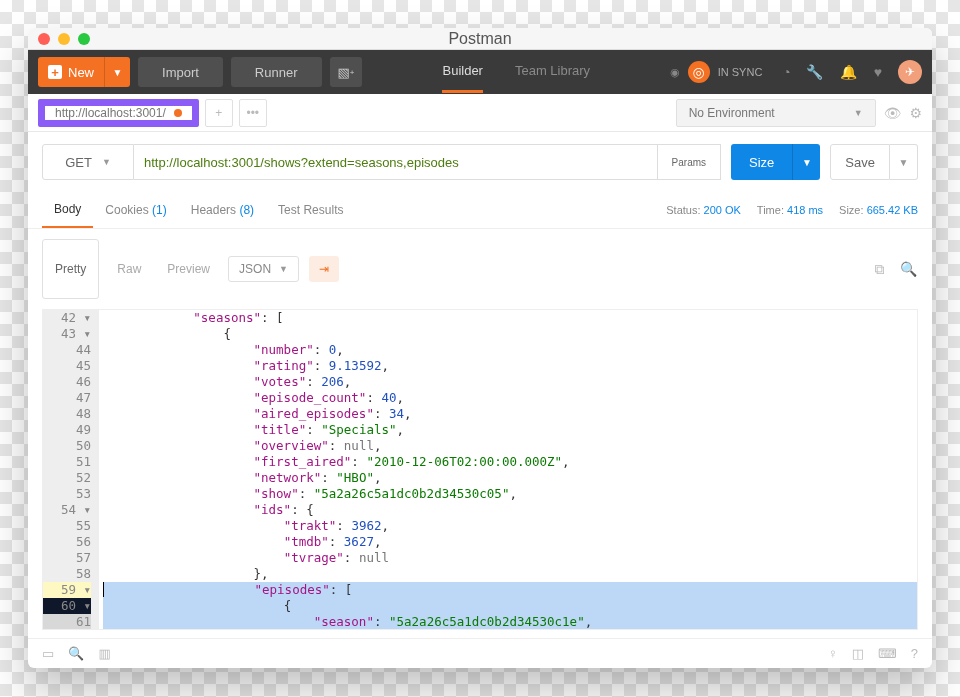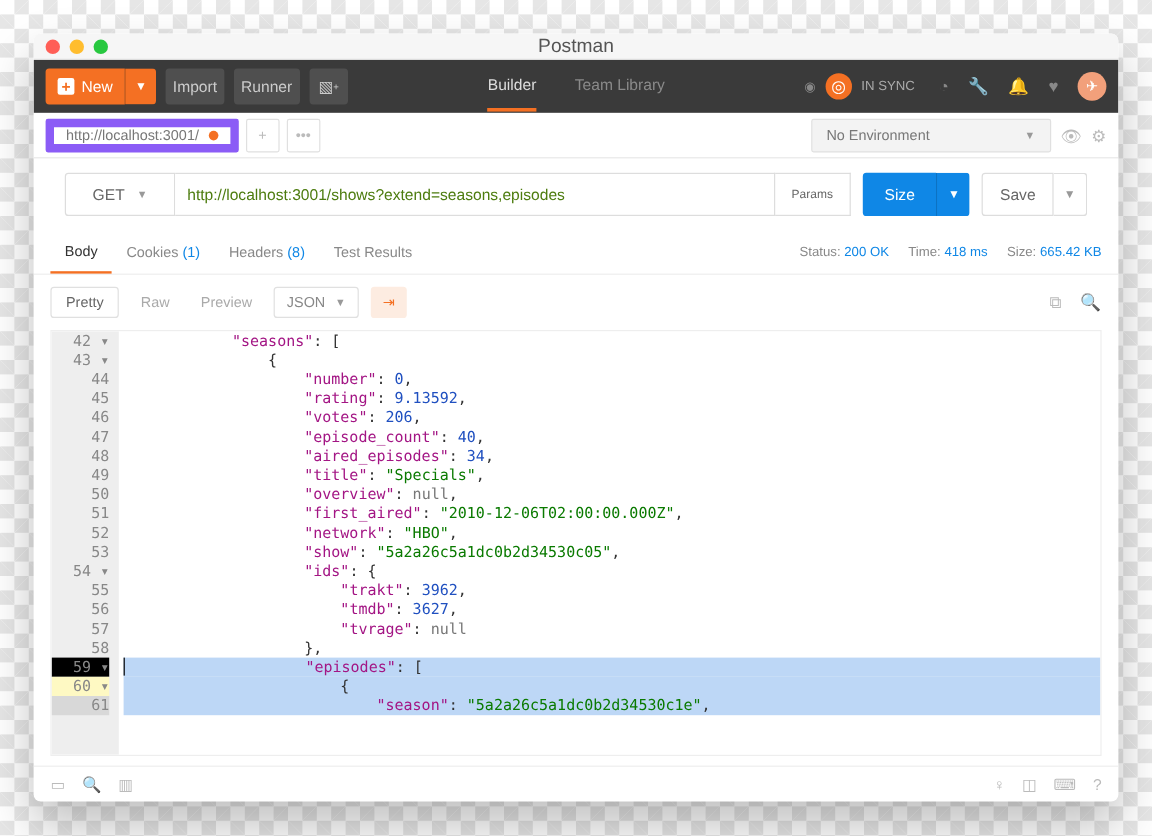--- a/index.html
+++ b/index.html
@@ -23,53 +23,53 @@
     display: flex; align-items: center; position: relative;
   }
   .traffic { display: flex; gap: 8px; padding-left: 10px; }
   .dot { width: 12px; height: 12px; border-radius: 50%; }
   .dot.red { background: #ff5f57; } .dot.yellow { background: #ffbd2e; } .dot.green { background: #28c840; }
   .title-text { position: absolute; left: 0; right: 0; text-align: center; font-size: 16px; color: #555; }
 
   .toolbar { height: 44px; background: #3a3a3a; display: flex; align-items: center; padding: 0 10px; color: #bbb; font-size: 13px; }
   .btn-new { background: #f47023; color: #fff; height: 30px; display: flex; align-items: center; border-radius: 3px 0 0 3px; padding: 0 10px; gap: 6px; font-weight: 500; }
   .btn-new-drop { background: #f47023; width: 26px; height: 30px; border-left: 1px solid rgba(0,0,0,.15); border-radius: 0 3px 3px 0; display: flex; align-items: center; justify-content: center; color: #fff; font-size: 10px; }
-  .gray-btn { background: #4f4f4f; height: 30px; padding: 0 6px; display: flex; align-items: center; margin-left: 8px; border-radius: 3px; color: #ccc; }
+  .gray-btn { background: #4f4f4f; height: 30px; padding: 0 24px; display: flex; align-items: center; margin-left: 8px; border-radius: 3px; color: #ccc; }
   .tab-center { flex: 1; display: flex; justify-content: center; gap: 32px; }
   .tab-c { padding: 12px 0; color: #8a8a8a; }
   .tab-c.active { color: #ddd; border-bottom: 3px solid #f47023; }
   .sync { display: flex; align-items: center; gap: 8px; font-size: 11px; color: #aaa; }
   .sync-icon { width: 22px; height: 22px; border-radius: 50%; background: #f47023; display: flex; align-items: center; justify-content: center; color: #fff; font-size: 14px; }
   .tb-icons { display: flex; gap: 16px; margin-left: 20px; color: #888; font-size: 14px; align-items: center;}
   .avatar { width: 24px; height: 24px; border-radius: 50%; background: #f2a07b; display: flex; align-items: center; justify-content: center; color:#fff; font-size:12px; }
 
   .tabrow { height: 38px; border-bottom: 1px solid #e8e8e8; display: flex; align-items: center; padding: 0 10px; font-size: 12px; color: #777; }
   .reqtab { border: 7px solid #8b5cf6; height: 28px; padding: 0 10px; display: flex; align-items: center; gap: 8px; border-radius: 2px; }
   .orange-dot { width: 8px; height: 8px; border-radius: 50%; background: #f47023; }
   .sq { width: 28px; height: 28px; border: 1px solid #e0e0e0; margin-left: 6px; display: flex; align-items: center; justify-content: center; color: #bbb; border-radius: 2px; }
   .env-box { margin-left: auto; background: #f3f3f3; height: 28px; border:1px solid #e0e0e0; border-radius:2px; padding: 0 12px; display:flex; align-items:center; gap: 40px; color:#777; width:200px; justify-content:space-between;}
   .env-icon { color:#bbb; margin-left:8px; font-size:14px; }
 
-  .reqbar { padding: 12px 26px; display: flex; gap: 0; align-items: center; }
+  .reqbar { padding: 12px 14px; display: flex; gap: 0; align-items: center; }
   .method { border: 1px solid #ddd; height: 36px; width: 92px; display: flex; align-items: center; justify-content: center; gap: 10px; font-size: 13px; color: #666; border-radius: 3px 0 0 3px; }
   .url { border: 1px solid #ddd; border-left: none; height: 36px; flex: 1; padding: 0 10px; font-size: 13px; color: #4d7c0f; border-radius: 0; }
   .params { border: 1px solid #ddd; border-left: none; height: 36px; padding: 0 14px; display: flex; align-items: center; font-size: 10px; color: #666; }
   .send { background: #0f87e6; color: #fff; height: 36px; padding: 0 18px; margin-left: 10px; display: flex; align-items: center; font-size: 13px; border-radius: 3px 0 0 3px; font-weight:500;}
   .send-drop { background: #0f87e6; width: 28px; height: 36px; border-left: 1px solid rgba(0,0,0,.15); display: flex; align-items:center; justify-content:center; color:#fff; font-size:10px; border-radius: 0 3px 3px 0; }
   .save { border:1px solid #ddd; height: 36px; padding: 0 14px; margin-left: 10px; display:flex; align-items:center; color:#666; font-size:13px; border-radius:3px 0 0 3px;}
   .save-drop { border:1px solid #ddd; border-left:none; width:28px; height:36px; display:flex; align-items:center; justify-content:center; color:#999; font-size:10px; border-radius:0 3px 3px 0;}
 
   .resp-tabs { display: flex; align-items: center; padding: 0 14px; border-bottom: 1px solid #eee; font-size: 12px; color: #888; }
   .rtab { padding: 10px 12px; cursor: pointer; }
   .rtab.active { color: #333; border-bottom: 2px solid #f47023; }
   .blue { color: #0f87e6; }
   .status-meta { margin-left: auto; display: flex; gap: 16px; font-size: 11px; color:#888;}
 
   .viewbar { display:flex; align-items:center; padding:10px 14px; gap:10px; font-size:12px; color:#888;}
-  .pill { border:1px solid #e0e0e0; padding:5px 12px; border-radius:3px; color:#666;}
+  .pill { border:1px solid #e0e0e0; padding:22px 12px; border-radius:3px; color:#666;}
   .plain { padding:5px 8px; color:#aaa; }
   .json-pill { border:1px solid #e0e0e0; padding:5px 10px; border-radius:3px; display:flex; gap:8px; align-items:center;}
   .wrap-icon { background:#fdece1; border-radius:3px; width:30px; height:26px; display:flex; align-items:center; justify-content:center; color:#f47023;}
   .right-icons { margin-left:auto; display:flex; gap:16px; color:#bbb; font-size:14px;}
 
   .code-area { flex:1; display:flex; border:1px solid #eee; margin:0 14px 8px; overflow:hidden; font-family: Menlo,Consolas,monospace; font-size:12.5px; }
   .gutter { background:#eee; width:56px; color:#888; text-align:right; padding-right:8px; line-height:16px; }
   .gutter div { height:16px; }
   .code { flex:1; padding-left:4px; line-height:16px; white-space:pre; position:relative;}
   .code .line { height:16px; }
@@ -199,22 +199,22 @@
           <div>49</div>
           <div>50</div>
           <div>51</div>
           <div>52</div>
           <div>53</div>
           <div>54 ▾</div>
           <div>55</div>
           <div>56</div>
           <div>57</div>
           <div>58</div>
-          <div style="background: #000000;">59 ▾</div>
-          <div style="background: #fef9c3;">60 ▾</div>
+          <div style="background: #fef9c3;">59 ▾</div>
+          <div style="background: #0f172a;">60 ▾</div>
           <div style="background: rgb(216, 216, 216);">61</div>
         </div>
       <div class="code" id="code"><div class="line">            <span class="k">"seasons"</span><span class="pu">: [</span></div><div class="line">                <span class="pu">{</span></div><div class="line">                    <span class="k">"number"</span><span class="pu">: </span><span class="n">0</span><span class="pu">,</span></div><div class="line">                    <span class="k">"rating"</span><span class="pu">: </span><span class="n">9.13592</span><span class="pu">,</span></div><div class="line">                    <span class="k">"votes"</span><span class="pu">: </span><span class="n">206</span><span class="pu">,</span></div><div class="line">                    <span class="k">"episode_count"</span><span class="pu">: </span><span class="n">40</span><span class="pu">,</span></div><div class="line">                    <span class="k">"aired_episodes"</span><span class="pu">: </span><span class="n">34</span><span class="pu">,</span></div><div class="line">                    <span class="k">"title"</span><span class="pu">: </span><span class="s">"Specials"</span><span class="pu">,</span></div><div class="line">                    <span class="k">"overview"</span><span class="pu">: </span><span class="nu">null</span><span class="pu">,</span></div><div class="line">                    <span class="k">"first_aired"</span><span class="pu">: </span><span class="s">"2010-12-06T02:00:00.000Z"</span><span class="pu">,</span></div><div class="line">                    <span class="k">"network"</span><span class="pu">: </span><span class="s">"HBO"</span><span class="pu">,</span></div><div class="line">                    <span class="k">"show"</span><span class="pu">: </span><span class="s">"5a2a26c5a1dc0b2d34530c05"</span><span class="pu">,</span></div><div class="line">                    <span class="k">"ids"</span><span class="pu">: {</span></div><div class="line">                        <span class="k">"trakt"</span><span class="pu">: </span><span class="n">3962</span><span class="pu">,</span></div><div class="line">                        <span class="k">"tmdb"</span><span class="pu">: </span><span class="n">3627</span><span class="pu">,</span></div><div class="line">                        <span class="k">"tvrage"</span><span class="pu">: </span><span class="nu">null</span></div><div class="line">                    <span class="pu">},</span></div><div class="line hl"><span style="border-left:1px solid #000;"></span>                    <span class="k">"episodes"</span><span class="pu">: [</span></div><div class="line hl">                        <span class="pu">{</span></div><div class="line hl">                            <span class="k">"season"</span><span class="pu">: </span><span class="s">"5a2a26c5a1dc0b2d34530c1e"</span><span class="pu">,</span></div></div>
     </div>
 
     <div class="footer">
       <span>▭</span>
       <span>🔍</span>
       <span>▥</span>
       <div class="r">

